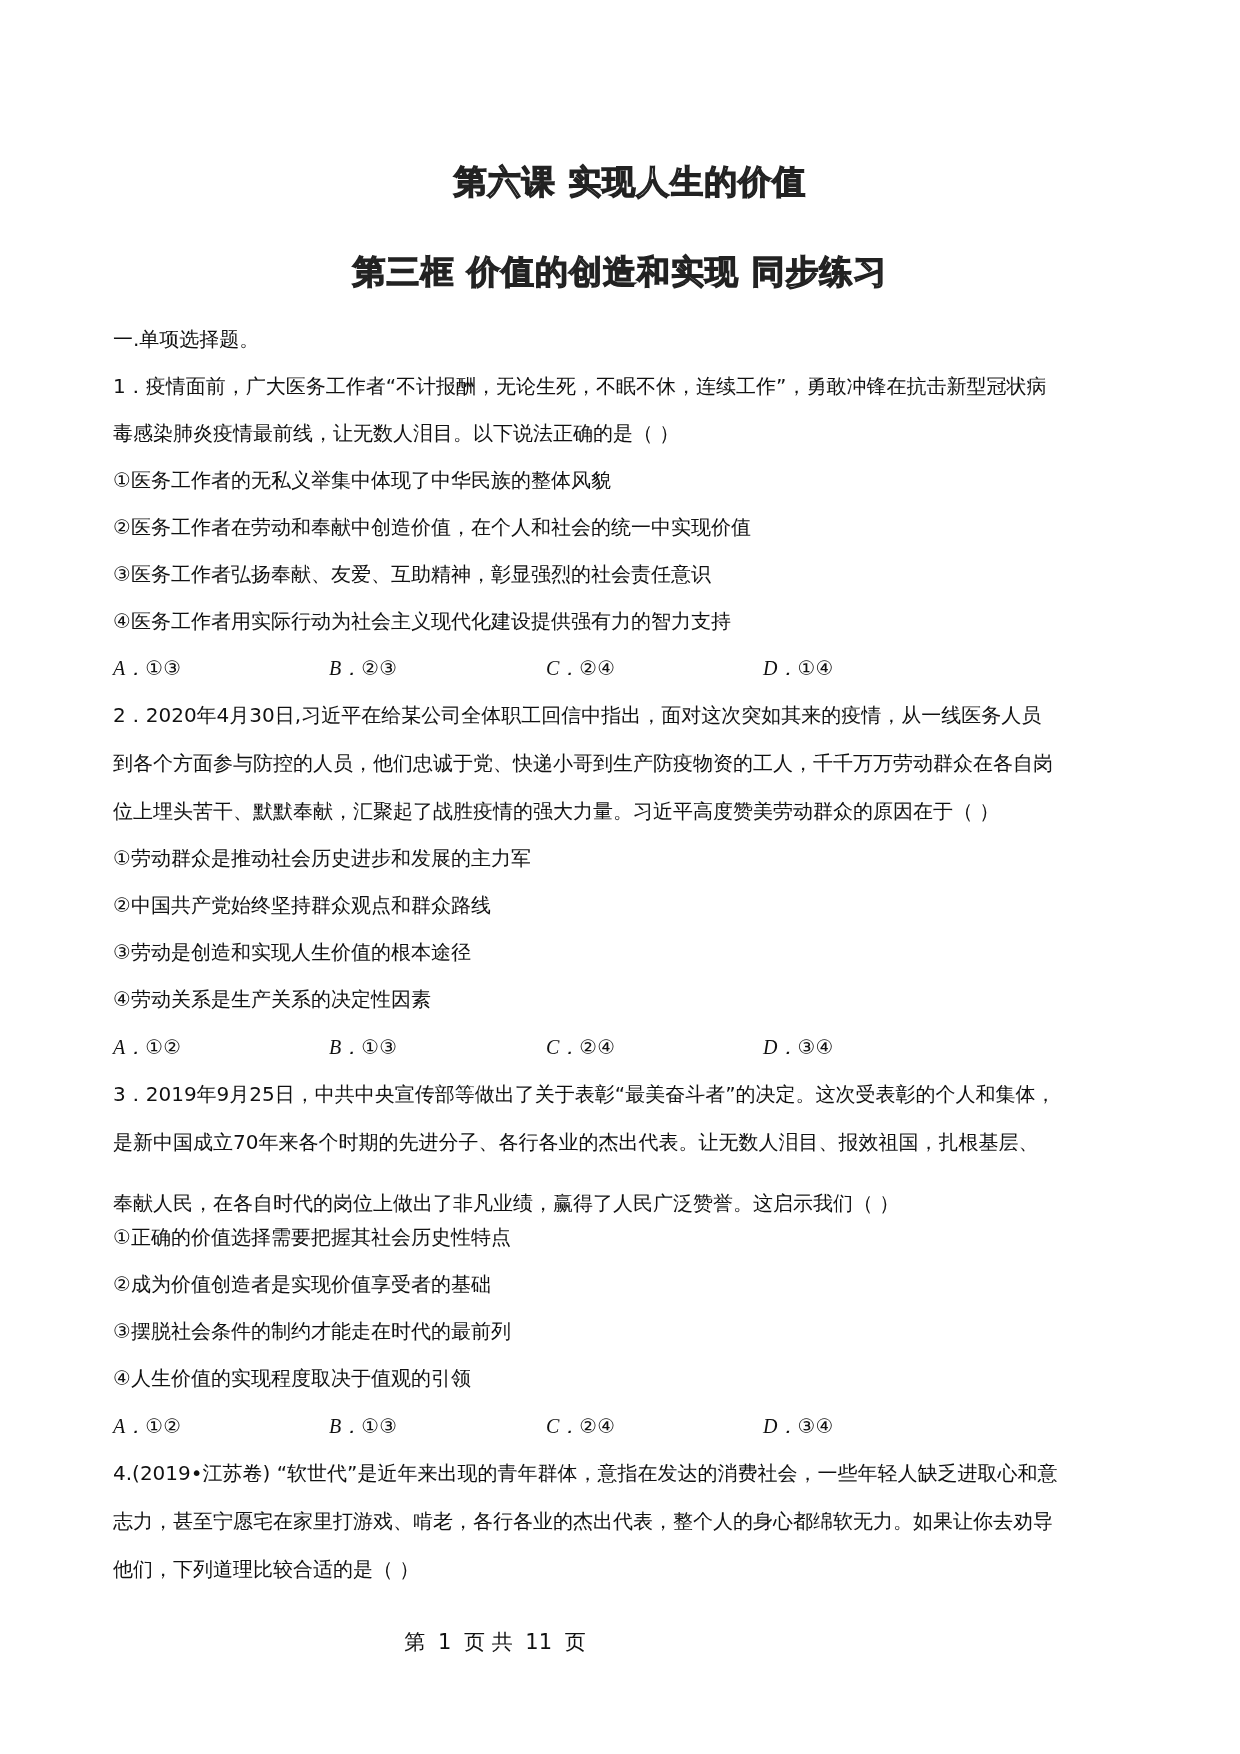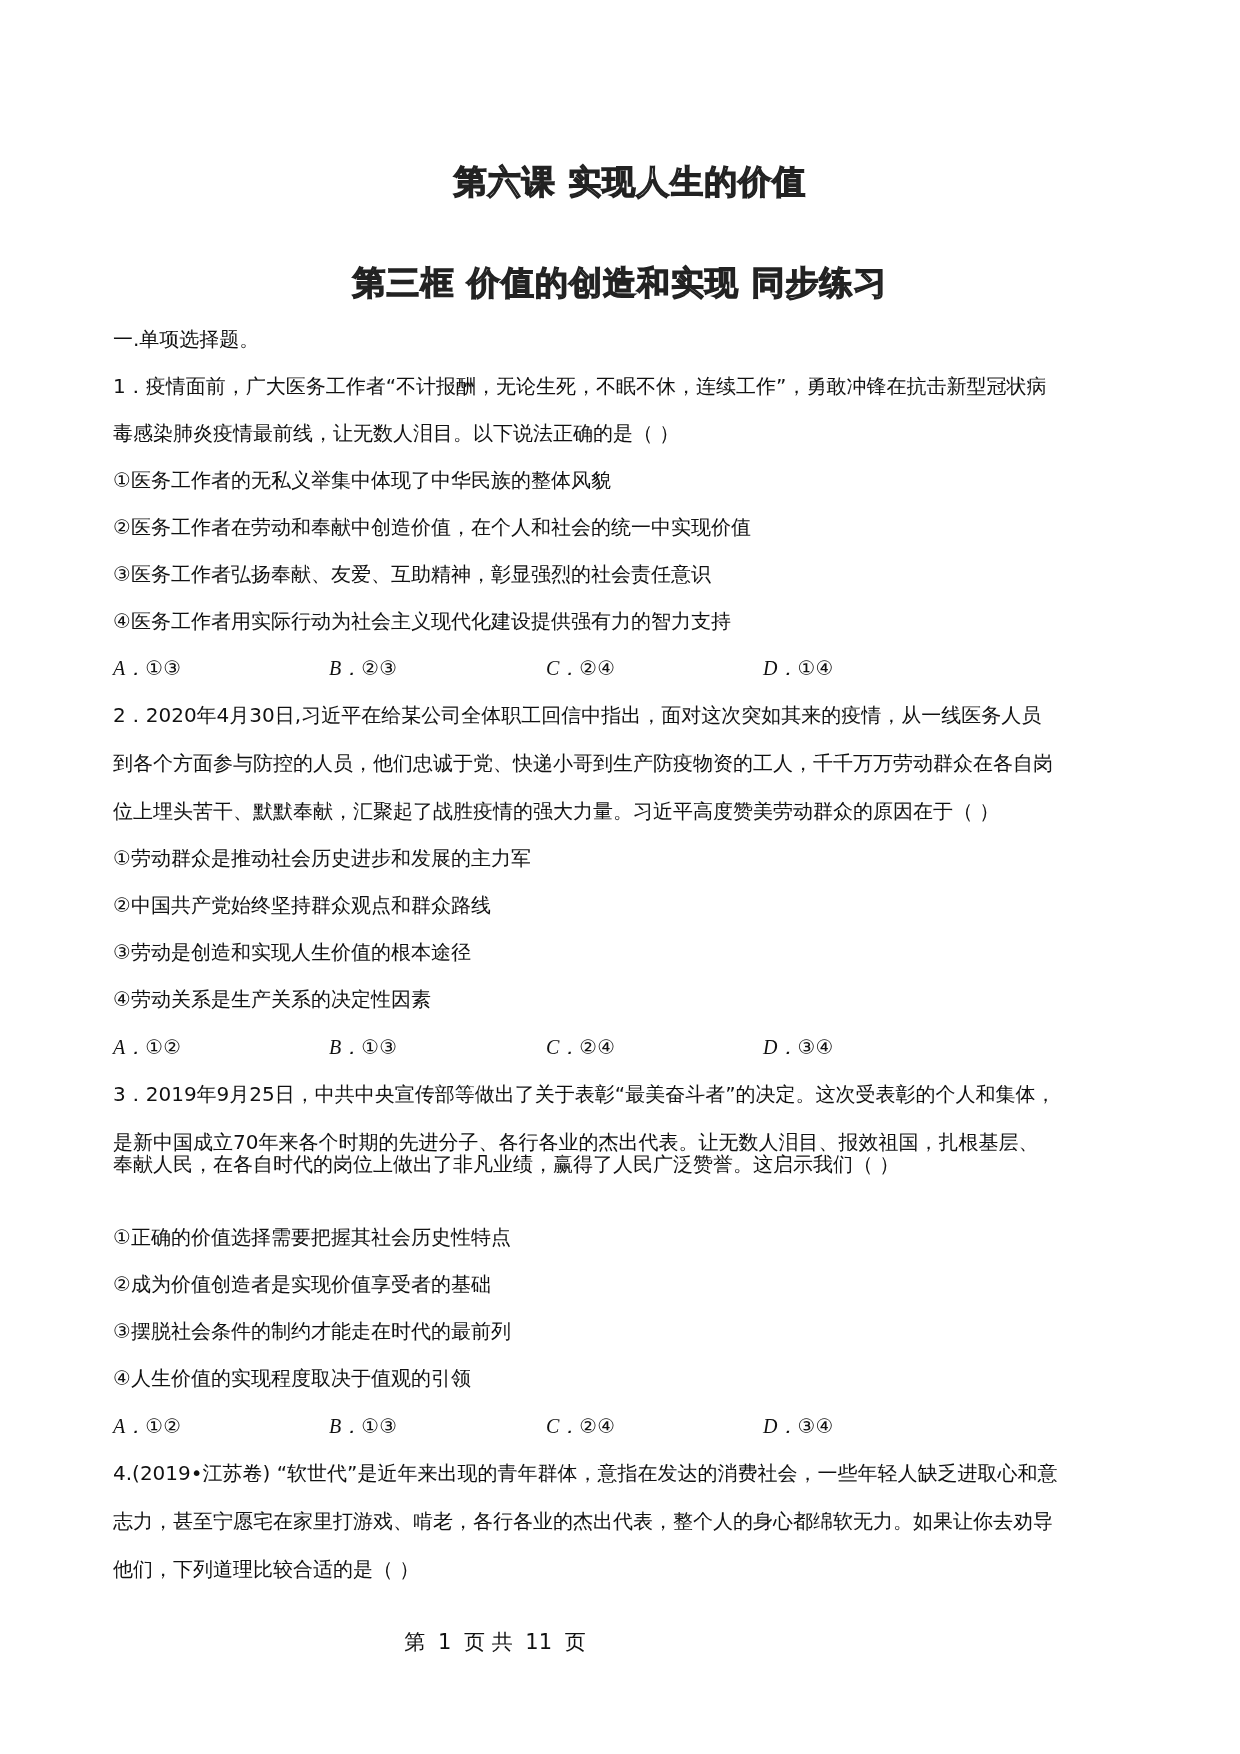--- a/index.html
+++ b/index.html
@@ -2,21 +2,21 @@
 <html><head>
 <meta charset="utf-8">
 <style>
   html, body { margin: 0; padding: 0; background: #ffffff; }
   body { width: 1240px; height: 1754px; position: relative; overflow: hidden;
          font-family: "DejaVu Sans", "Liberation Sans", sans-serif; color: #111; }
   .title { position: absolute; left: 0; width: 1240px; text-align: center;
            font-size: 33px; font-weight: bold; color: #fff;
            -webkit-text-stroke: 1.3px #222; letter-spacing: 1px; }
   #t1 { top: 160px; left: 10px; }
-  #t2 { top: 261px; left: 0px; }
+  #t2 { top: 250px; left: 0px; }
   .line { position: absolute; left: 113px; font-size: 20px; line-height: 24px; white-space: nowrap; color: #111; }
   .opts { position: absolute; left: 113px; font-size: 20px; line-height: 24px; white-space: nowrap; }
   .opt { position: absolute; top: 0; white-space: nowrap; font-family: "Liberation Serif", "DejaVu Serif", serif; font-style: italic; }
   .opt .v { font-family: "DejaVu Sans", sans-serif; }
   .footer { position: absolute; top: 1628px; left: 0; width: 984px; text-align: center; font-size: 21px; color: #111; }
   .footer span { margin-left: 6px; }
 </style>
 </head>
 <body>
 
@@ -53,21 +53,21 @@
       <span class="opt" style="left:0px"><span>A．</span><span class="v">①②</span></span>
       <span class="opt" style="left:216px"><span>B．</span><span class="v">①③</span></span>
       <span class="opt" style="left:433px"><span>C．</span><span class="v">②④</span></span>
       <span class="opt" style="left:650px"><span>D．</span><span class="v">③④</span></span>
     </div>
   </div>
 
   <div>
     <div class="line" style="top:1082px">3．2019年9月25日，中共中央宣传部等做出了关于表彰“最美奋斗者”的决定。这次受表彰的个人和集体，</div>
     <div class="line" style="top:1130px">是新中国成立70年来各个时期的先进分子、各行各业的杰出代表。让无数人泪目、报效祖国，扎根基层、</div>
-    <div class="line" style="top:1152px">奉献人民，在各自时代的岗位上做出了非凡业绩，赢得了人民广泛赞誉。这启示我们（    ）</div>
+    <div class="line" style="top:1191px">奉献人民，在各自时代的岗位上做出了非凡业绩，赢得了人民广泛赞誉。这启示我们（    ）</div>
     <div class="line" style="top:1225px">①正确的价值选择需要把握其社会历史性特点</div>
     <div class="line" style="top:1272px">②成为价值创造者是实现价值享受者的基础</div>
     <div class="line" style="top:1319px">③摆脱社会条件的制约才能走在时代的最前列</div>
     <div class="line" style="top:1366px">④人生价值的实现程度取决于值观的引领</div>
     <div class="opts" style="top:1414px">
       <span class="opt" style="left:0px"><span>A．</span><span class="v">①②</span></span>
       <span class="opt" style="left:216px"><span>B．</span><span class="v">①③</span></span>
       <span class="opt" style="left:433px"><span>C．</span><span class="v">②④</span></span>
       <span class="opt" style="left:650px"><span>D．</span><span class="v">③④</span></span>
     </div>

